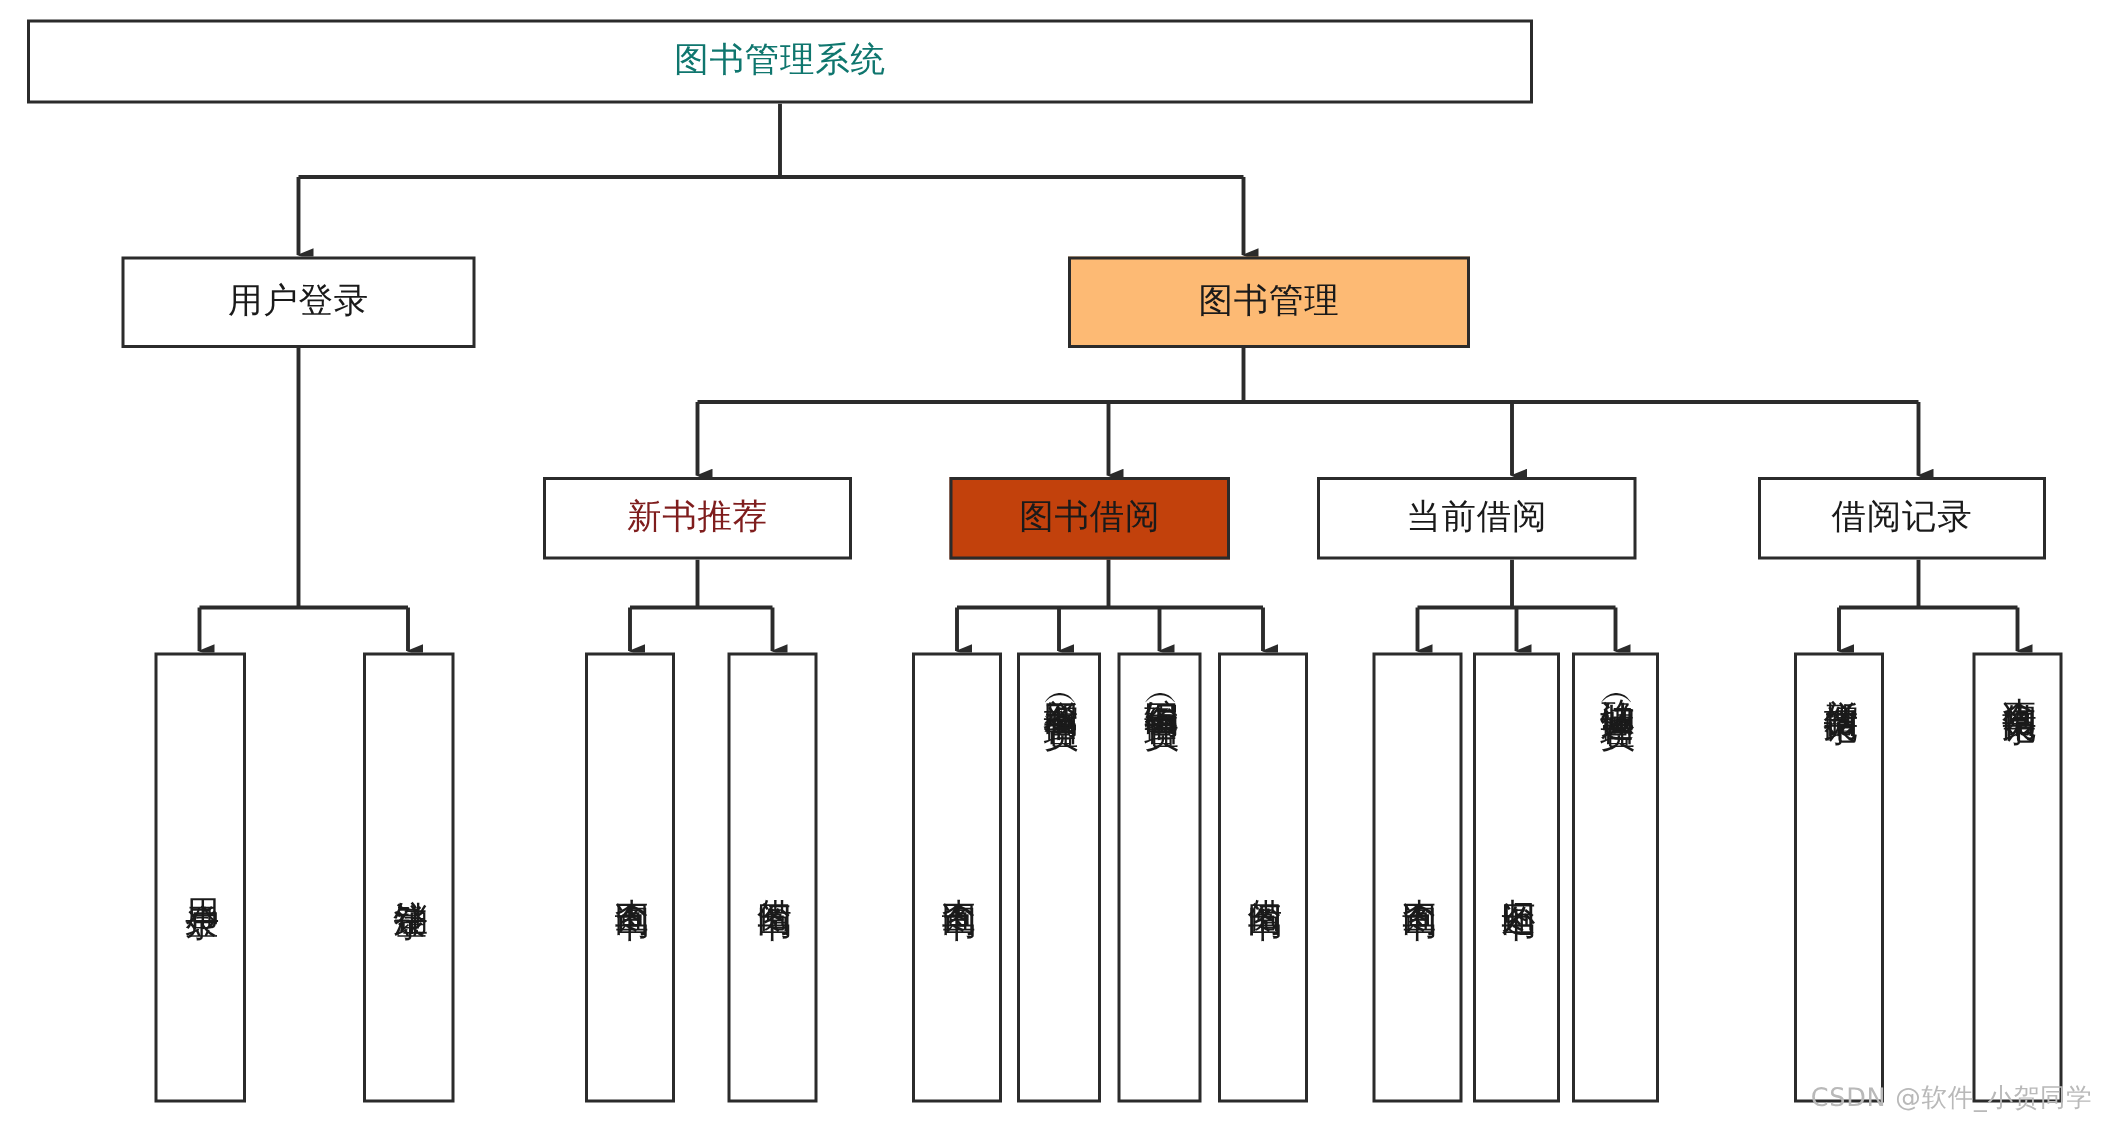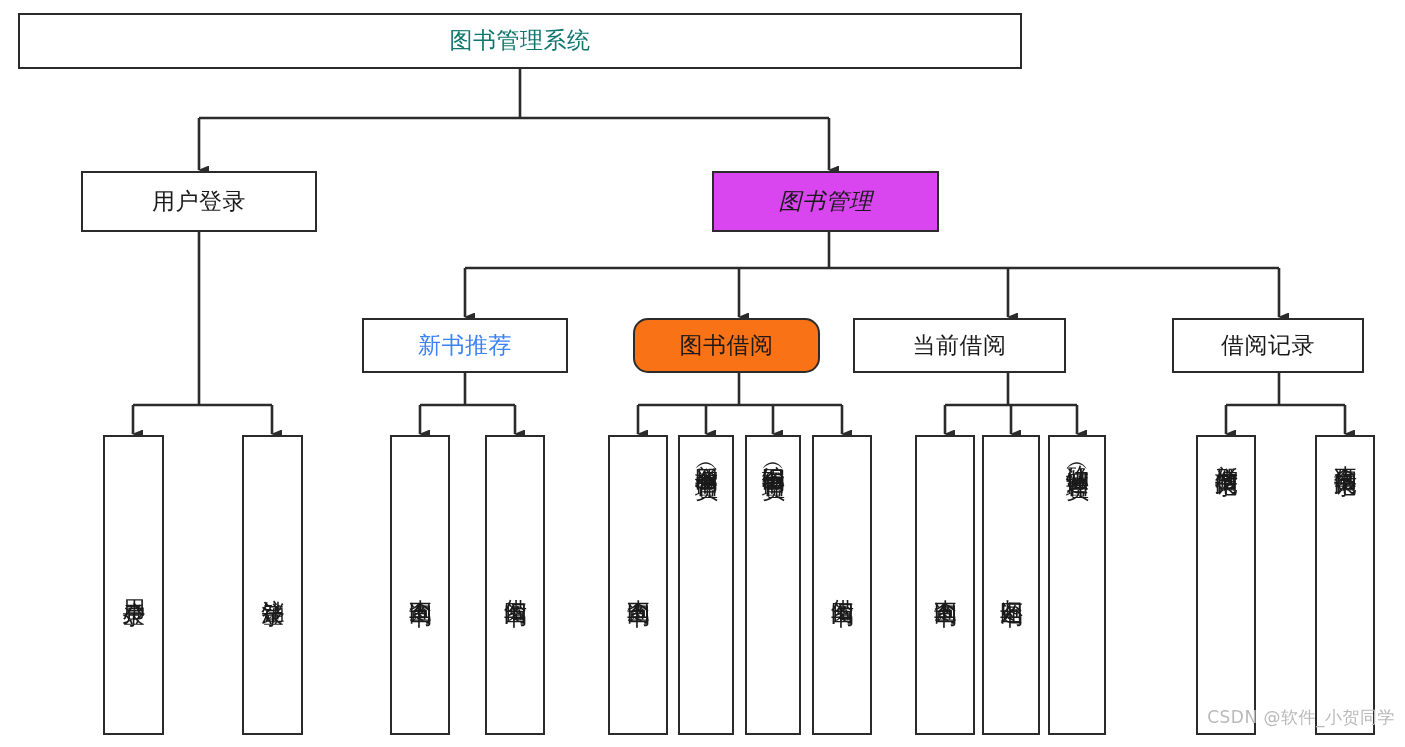--- a/index.html
+++ b/index.html
@@ -59,21 +59,21 @@
     justify-content: center;
     padding-top: 10px;
   }
   .leaf-box.centered {
     align-items: center;
     padding-top: 0;
   }
   #watermark {
     position: absolute;
     right: 10px;
-    bottom: 18px;
+    bottom: 4px;
     font-size: 17px;
     color: #b9b9b9;
     letter-spacing: 0.5px;
     white-space: nowrap;
     pointer-events: none;
   }
 </style>
 </head>
 <body>
 
@@ -122,30 +122,30 @@
       </g>
   </svg>
 
   <div id="nodes-layer">
       <div class="node-box" style="left: 18px; top: 13px; width: 1004px; height: 56px; border-color: rgb(43, 43, 43); background: rgb(255, 255, 255);">
         <span class="node-label-h" style="color: #0f766e;">图书管理系统</span>
       </div>
       <div class="node-box" style="left: 81px; top: 171px; width: 236px; height: 61px; border-color: rgb(43, 43, 43); background: rgb(255, 255, 255);">
         <span class="node-label-h" style="color: rgb(26, 26, 26);">用户登录</span>
       </div>
-      <div class="node-box" style="left: 712px; top: 171px; width: 227px; height: 61px; border-color: rgb(43, 43, 43); background: #d946ef; font-style: italic;">
+      <div class="node-box" style="left: 712px; top: 171px; width: 268px; height: 61px; border-color: rgb(43, 43, 43); background: #fdba74;">
         <span class="node-label-h" style="color: rgb(26, 26, 26);">图书管理</span>
       </div>
       <div class="node-box" style="left: 362px; top: 318px; width: 206px; height: 55px; border-color: rgb(43, 43, 43); background: rgb(255, 255, 255);">
-        <span class="node-label-h" style="color: #3b82f6;">新书推荐</span>
+        <span class="node-label-h" style="color: #7f1d1d;">新书推荐</span>
       </div>
-      <div class="node-box" style="left: 633px; top: 318px; width: 187px; height: 55px; border-color: rgb(43, 43, 43); background: #f97316; border-radius: 15px;">
+      <div class="node-box" style="left: 633px; top: 318px; width: 187px; height: 55px; border-color: rgb(43, 43, 43); background: #c2410c;">
         <span class="node-label-h" style="color: rgb(26, 26, 26);">图书借阅</span>
       </div>
-      <div class="node-box" style="left: 853px; top: 318px; width: 213px; height: 55px; border-color: rgb(43, 43, 43); background: rgb(255, 255, 255);">
+      <div class="node-box" style="left: 878px; top: 318px; width: 213px; height: 55px; border-color: rgb(43, 43, 43); background: rgb(255, 255, 255);">
         <span class="node-label-h" style="color: rgb(26, 26, 26);">当前借阅</span>
       </div>
       <div class="node-box" style="left: 1172px; top: 318px; width: 192px; height: 55px; border-color: rgb(43, 43, 43); background: rgb(255, 255, 255);">
         <span class="node-label-h" style="color: rgb(26, 26, 26);">借阅记录</span>
       </div>
       <div class="node-box leaf-box centered" style="left: 103px; top: 435px; width: 61px; height: 300px; border-color: rgb(43, 43, 43); background: rgb(255, 255, 255);">
         <span class="node-label-v" style="color: rgb(26, 26, 26);">用户登录</span>
       </div>
       <div class="node-box leaf-box centered" style="left: 242px; top: 435px; width: 61px; height: 300px; border-color: rgb(43, 43, 43); background: rgb(255, 255, 255);">
         <span class="node-label-v" style="color: rgb(26, 26, 26);">注销登录</span>

